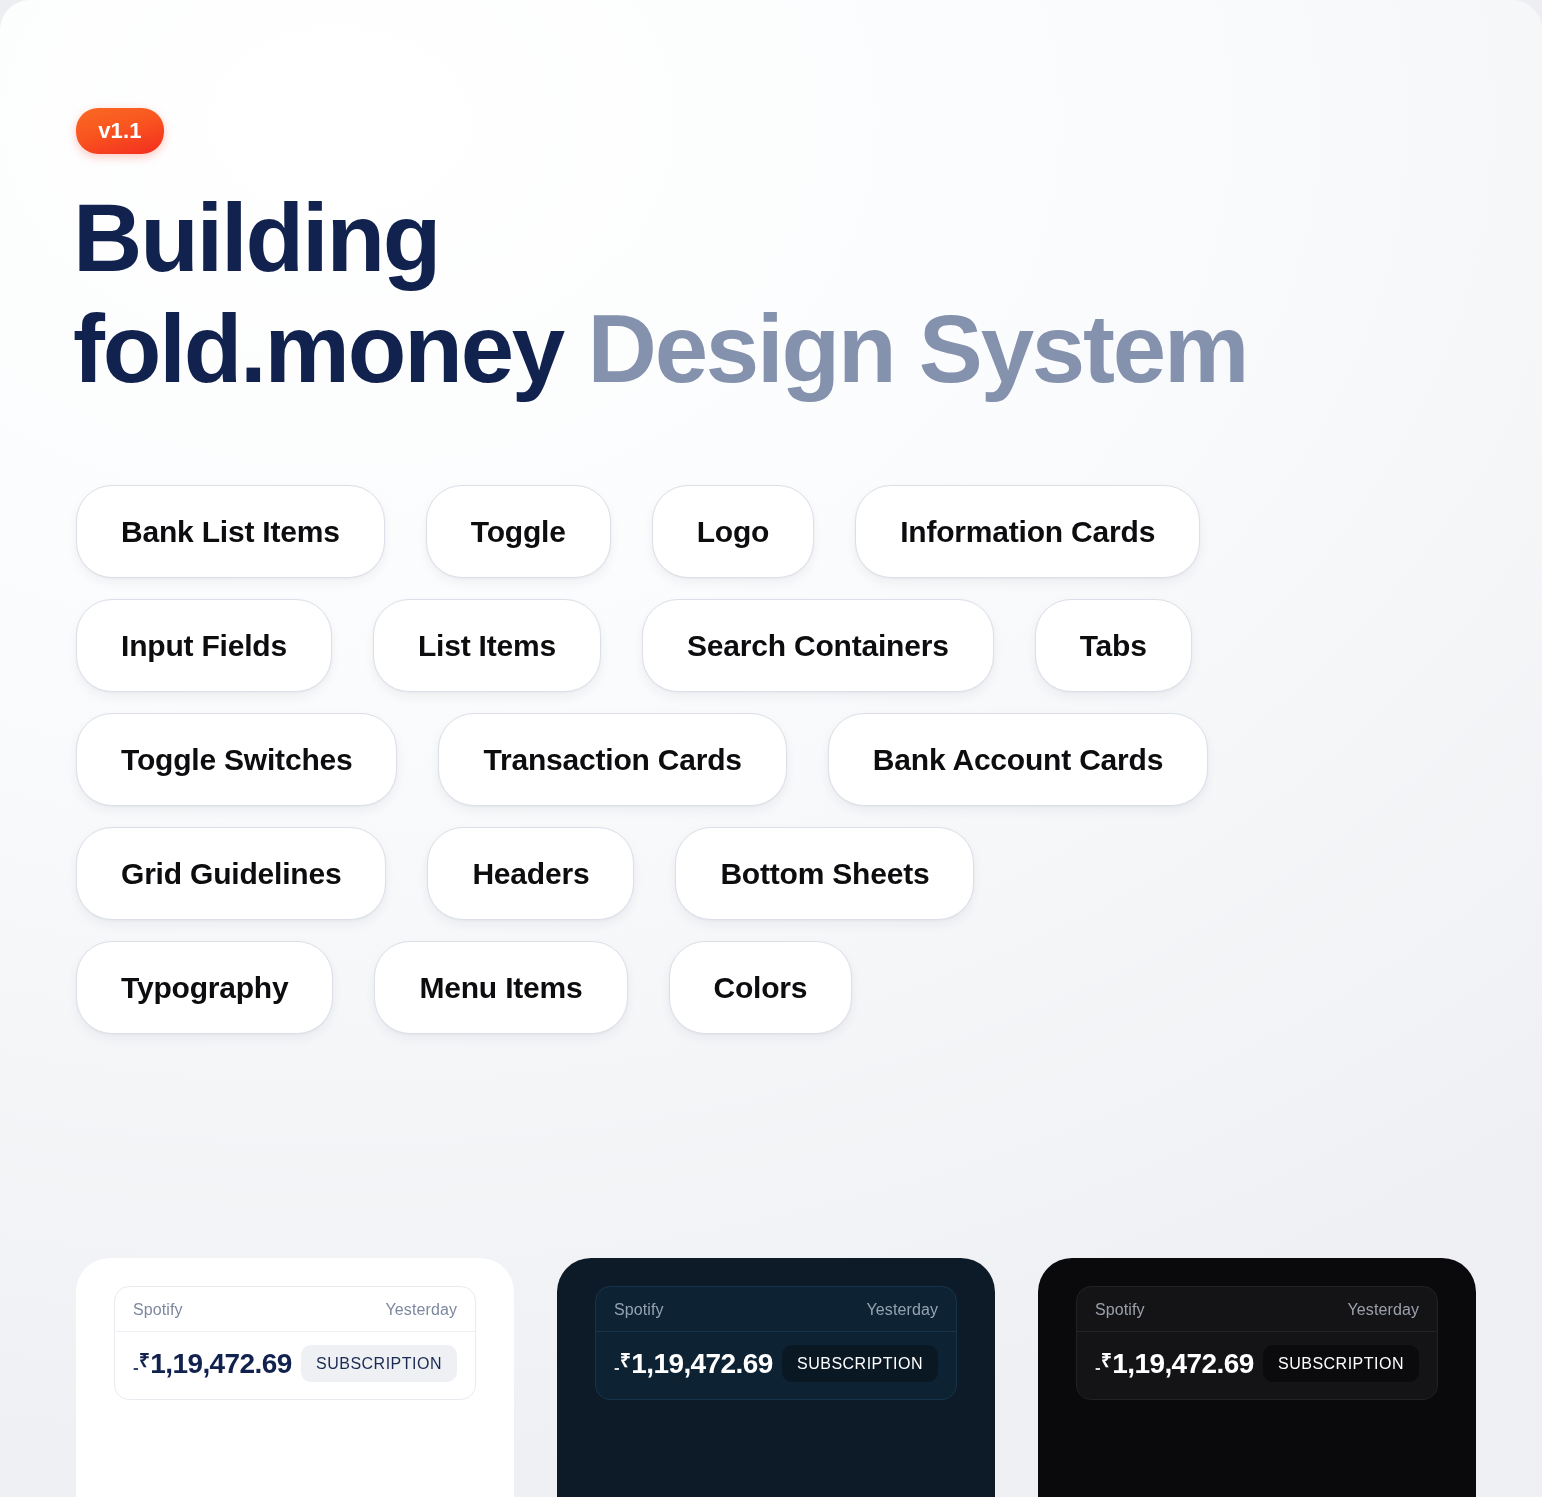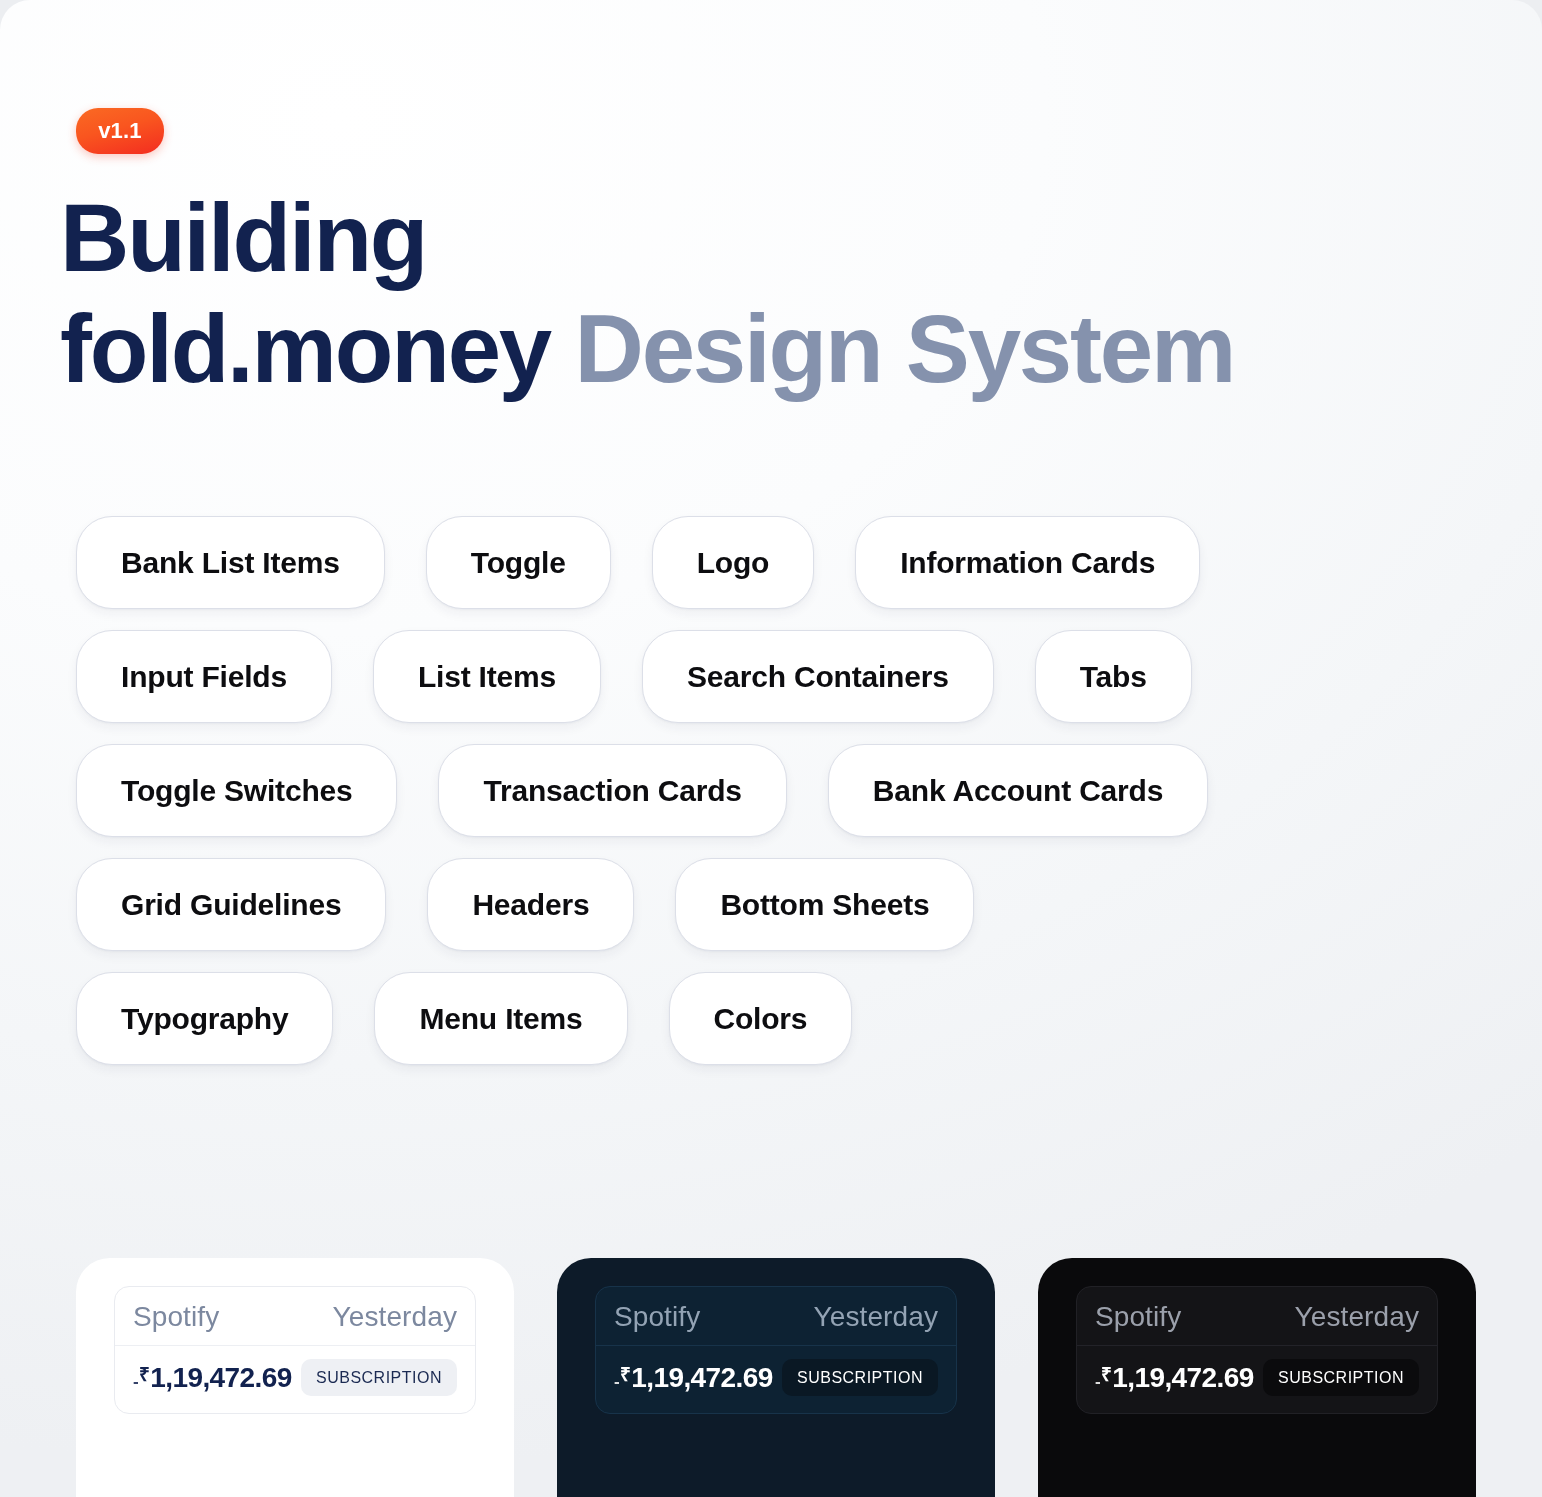--- a/index.html
+++ b/index.html
@@ -30,34 +30,34 @@
     height:46px; min-width:88px; padding:0 18px;
     border-radius:22px;
     background: linear-gradient(165deg, #fa6a23 0%, #f9551f 45%, #f32c20 100%);
     color:#ffffff;
     font-size:22px; font-weight:bold; letter-spacing:.2px;
     box-shadow: 0 3px 10px rgba(243,60,32,.28);
   }
 
   
   .headline {
-    position:absolute; left:60px; top:182px;
+    position:absolute; left:73px; top:182px;
     width:1340px;
     font-size:96px;
     font-weight:bold;
     line-height:1.16;
     letter-spacing:-2.2px;
   }
   .h-navy  { color:#12224f; }
   .h-muted { color:#8592ad; }
   .headline .line { display:block; white-space:nowrap; }
 
   
   .pill-grid {
-    position:absolute; left:76px; top:516px;
+    position:absolute; left:76px; top:485px;
     width:1400px;
     display:flex; flex-direction:column; gap:21px;
   }
   .pill-row { display:flex; gap:41px; }
   .pill {
     display:inline-flex; align-items:center; justify-content:center;
     height:93px;
     padding:0 44px;
     border-radius:36px;
     background:#ffffff;
@@ -94,21 +94,21 @@
     border-radius:15px;
     padding:0;
   }
   .sc-light .txn { background:#ffffff; border:1px solid #e9ebf0; }
   .sc-navy  .txn { background:#0d2233; border:1px solid #17334a; }
   .sc-black .txn { background:#141417; border:1px solid #212126; }
 
   .txn-top {
     display:flex; align-items:flex-end; justify-content:space-between;
     padding:14px 18px 12px 18px;
-    font-size:28px;
+    font-size:16px;
     letter-spacing:.1px;
   }
   .sc-light .txn-top { color:#7c889f; border-bottom:1px solid #edeff3; }
   .sc-navy  .txn-top { color:#93a3b4; border-bottom:1px solid #17334a; }
   .sc-black .txn-top { color:#9ba0ab; border-bottom:1px solid #232329; }
 
   .txn-bot {
     display:flex; align-items:center; justify-content:space-between;
     padding:13px 18px 17px 18px;
   }

